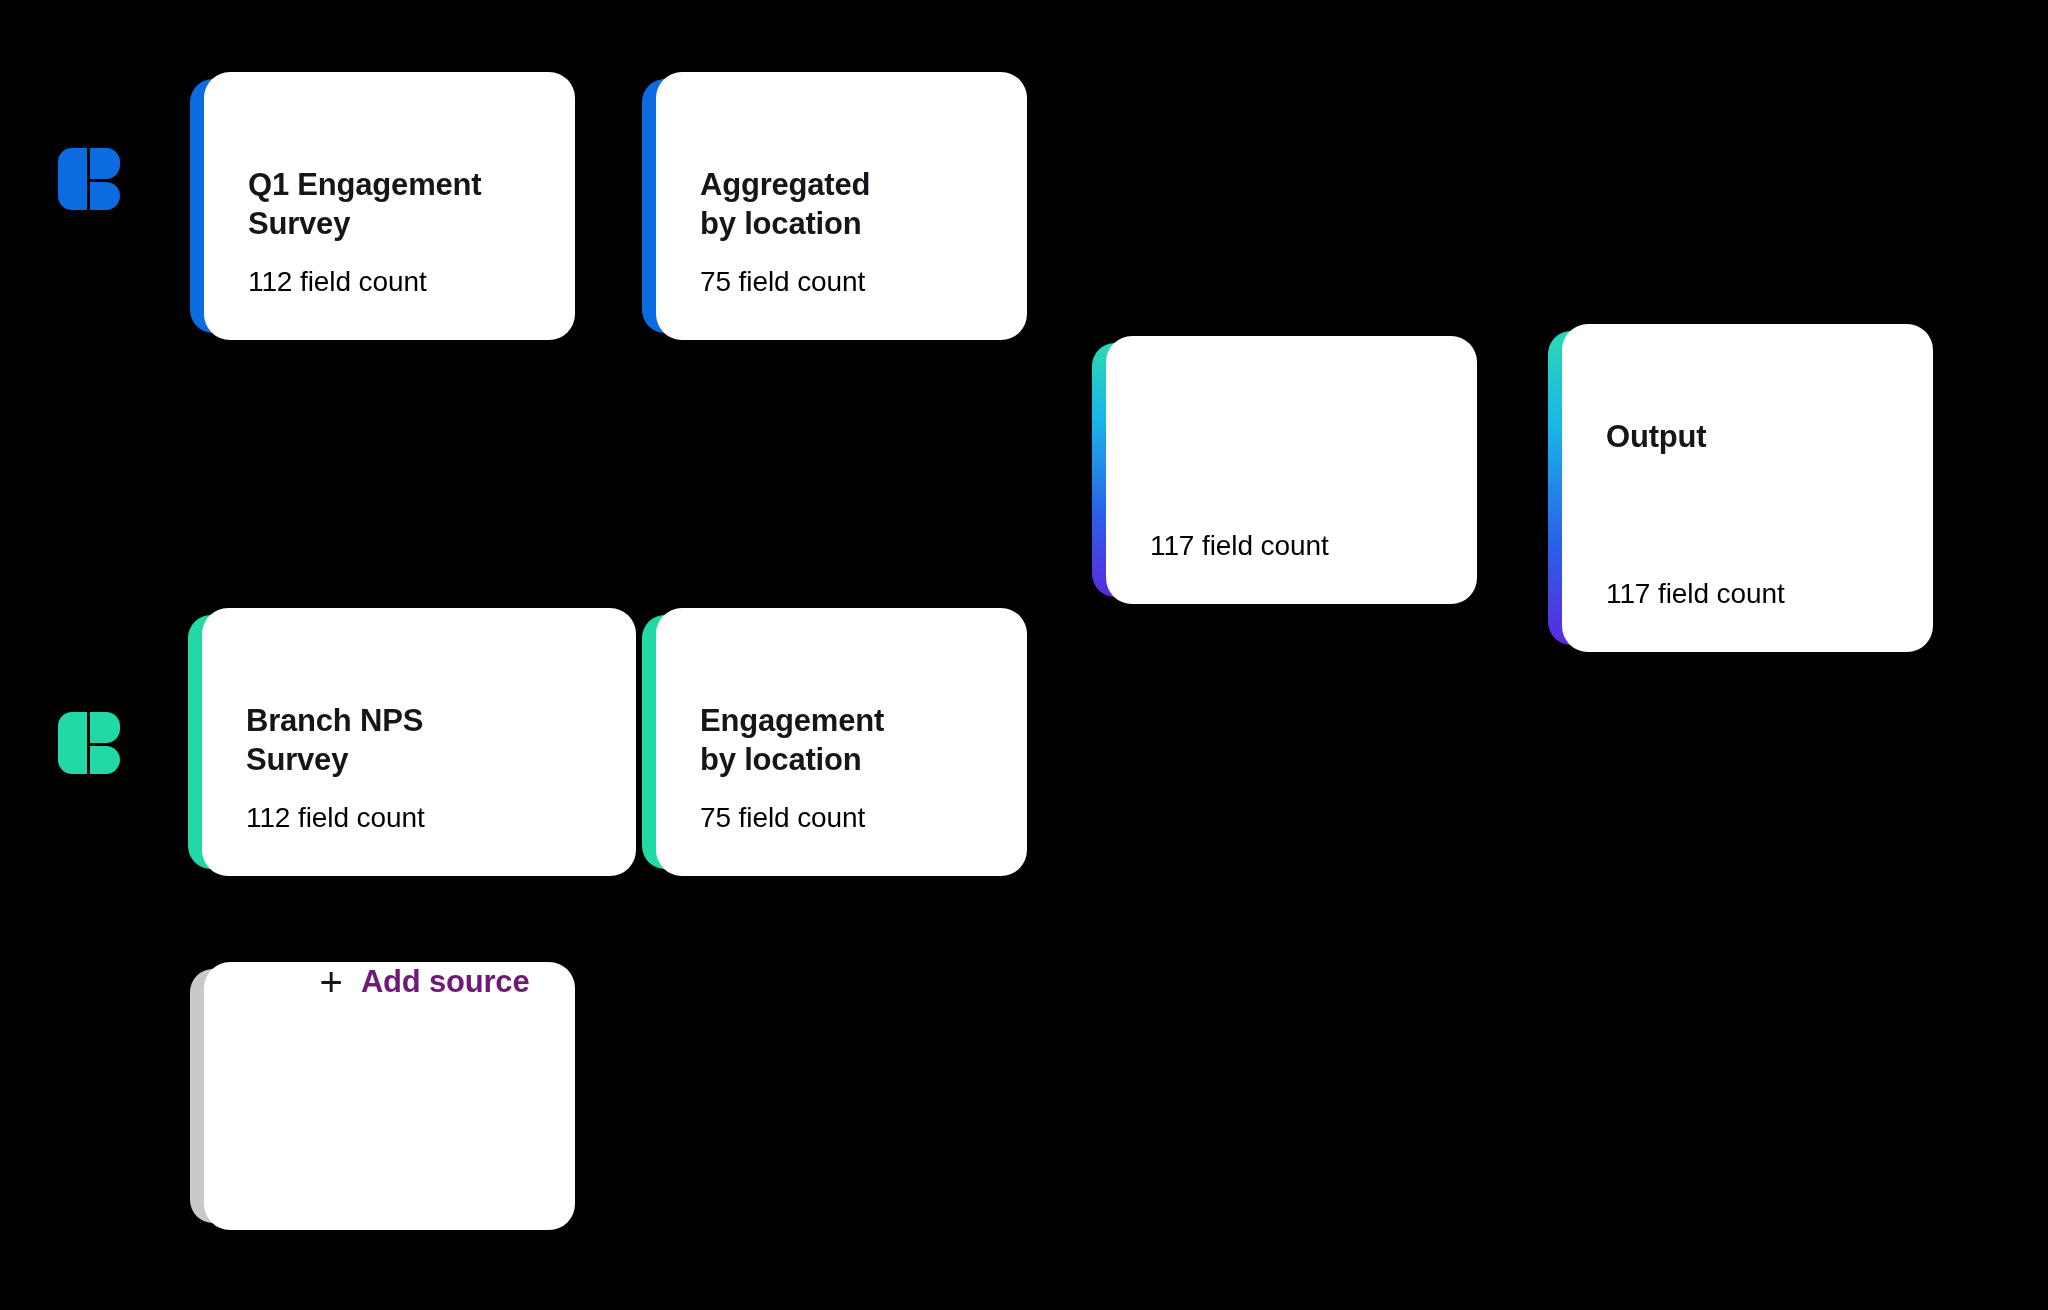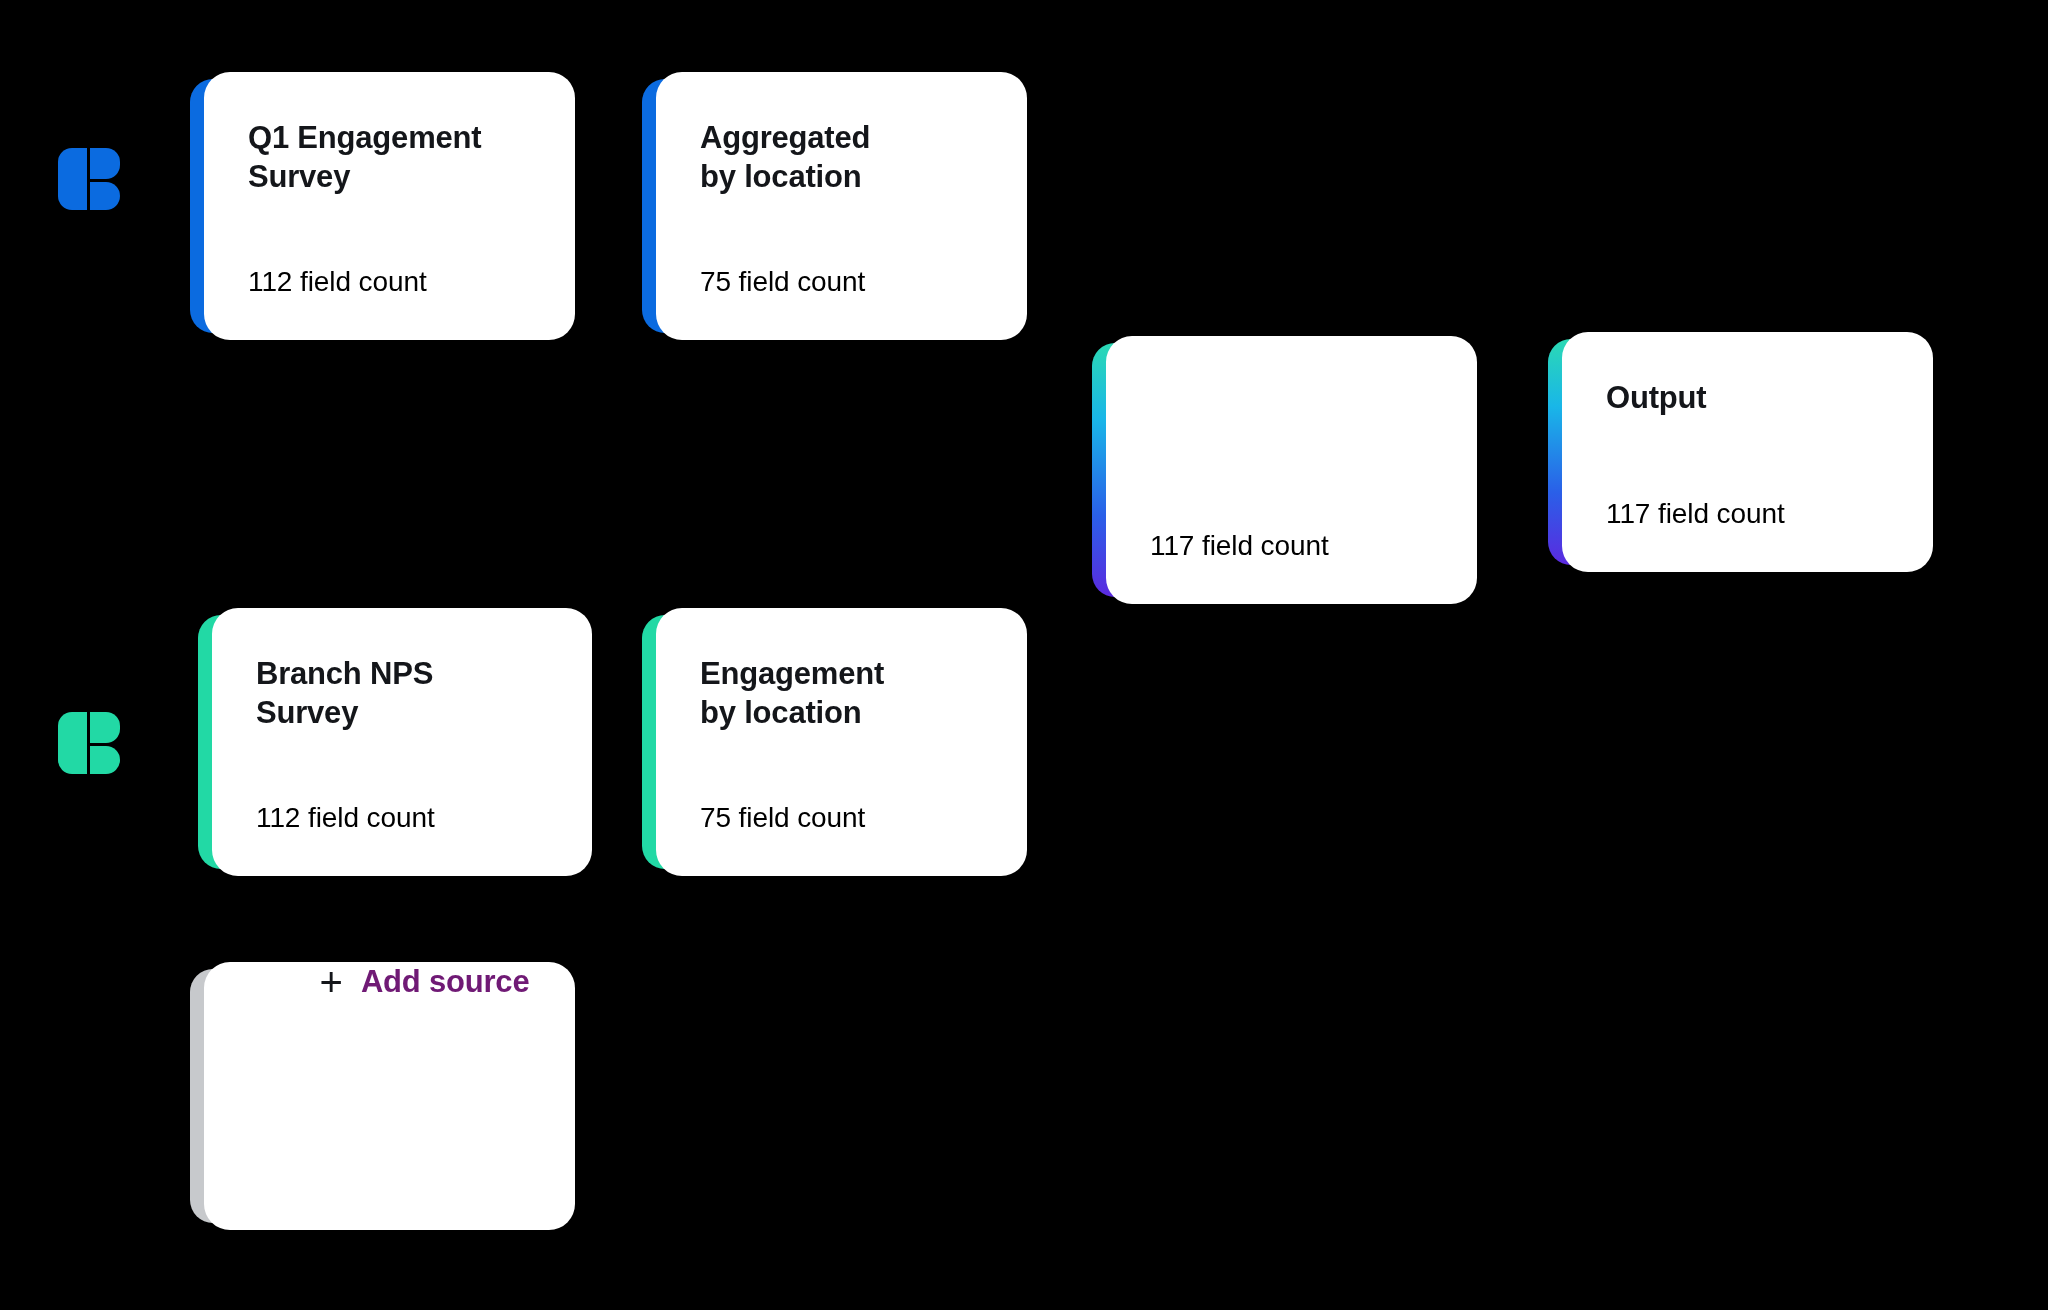--- a/index.html
+++ b/index.html
@@ -64,20 +64,21 @@
     display: flex;
     flex-direction: column;
   }
   .node .title {
     font-size: 31px;
     font-weight: 700;
     line-height: 1.26;
     color: #14161a;
     letter-spacing: -0.2px;
     white-space: pre-line;
+    margin-top: 47px;
   }
   .node .meta {
     font-size: 28px;
     font-weight: 400;
     line-height: 1.3;
     color: #000000;
     letter-spacing: -0.1px;
     margin-top: auto;
   }
   
@@ -150,29 +151,29 @@
     </div>
   </div>
 
   <div class="node" style="left:1092px; top:336px; width:385px; height:268px;">
     <div class="accent" style="background:linear-gradient(180deg,#2bd9b4 0%,#19b6e8 30%,#2a5fe8 68%,#5b2ae0 100%);"></div>
     <div class="card">
       <div class="meta">117 field count</div>
     </div>
   </div>
 
-  <div class="node one-line" style="left:1548px; top:332px; width:385px; height:240px;">
+  <div class="node one-line" style="left:1548px; top:324px; width:385px; height:328px;">
     <div class="accent" style="background:linear-gradient(180deg,#2bd9b4 0%,#19b6e8 30%,#2a5fe8 68%,#5b2ae0 100%);"></div>
     <div class="card">
       <div class="title">Output</div>
       <div class="meta">117 field count</div>
     </div>
   </div>
 
-  <div class="node" style="left:198px; top:608px; width:394px; height:268px;">
+  <div class="node" style="left:188px; top:608px; width:448px; height:268px;">
     <div class="accent" style="background:#22d9a5;"></div>
     <div class="card">
       <div class="title">Branch NPS
 Survey</div>
       <div class="meta">112 field count</div>
     </div>
   </div>
 
   <div class="node" style="left:642px; top:608px; width:385px; height:268px;">
     <div class="accent" style="background:#22d9a5;"></div>

